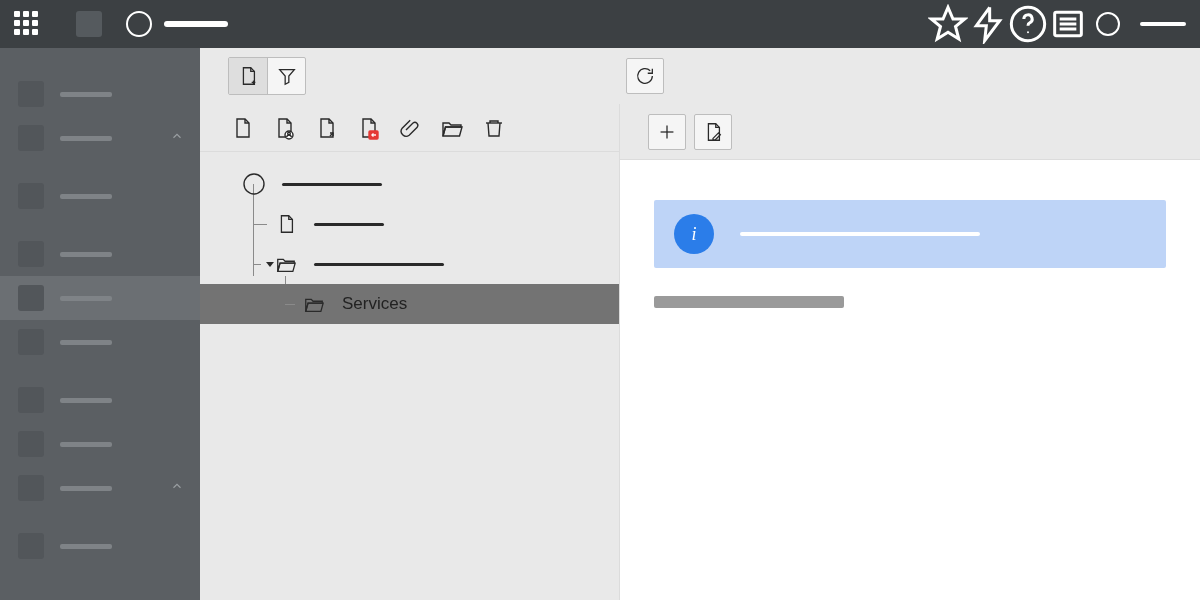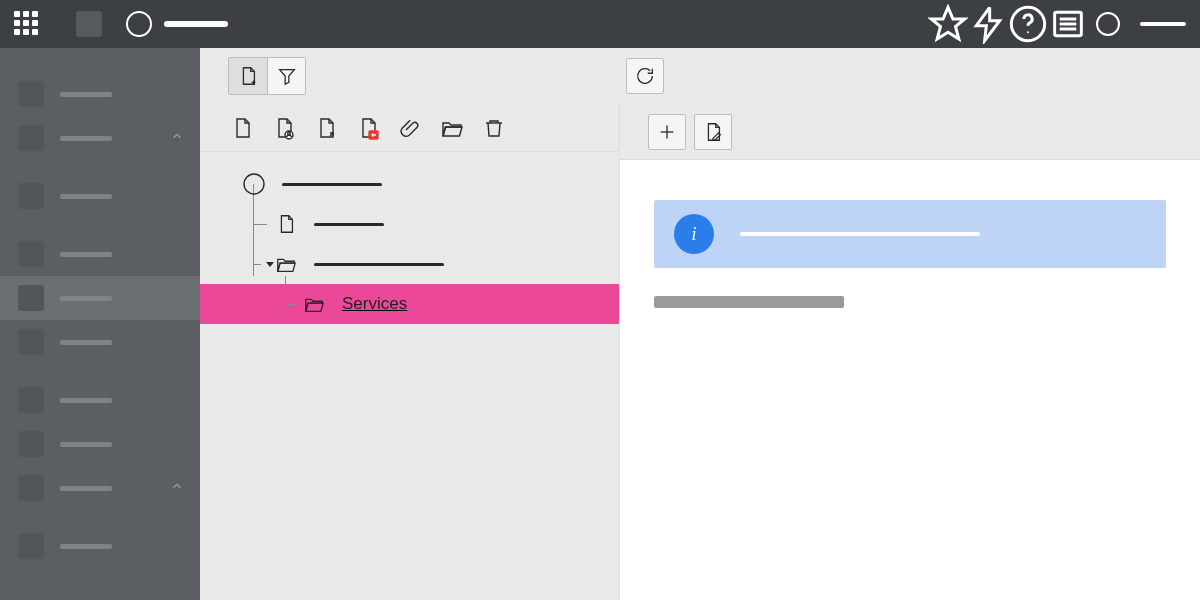--- a/index.html
+++ b/index.html
@@ -112,21 +112,21 @@
 
   
   .tree-pane {
     width: 420px; background:#e9e9e9; border-right:1px solid #dcdcdc;
     display:flex; flex-direction:column; padding-top:20px;
   }
   .tree-row {
     display:flex; align-items:center; height:40px; padding-left:40px;
     position:relative;
   }
-  .tree-row.selected { background:#ec4899;text-decoration:underline; }
+  .tree-row.selected { background:#737373; }
   .tree-icon { width:28px; height:28px; display:flex; align-items:center; justify-content:center; }
   .tree-icon svg { stroke:#2a2a2a; fill:none; stroke-width:1.4; }
   .tree-label-line {
     height:3px; background:#2a2a2a; border-radius:2px; margin-left:14px;
   }
   .tree-label-text {
     margin-left:14px; font-size:17px; color:#222;
   }
   .tree-caret {
     position:absolute; left:0; width:28px; display:flex; justify-content:center;

